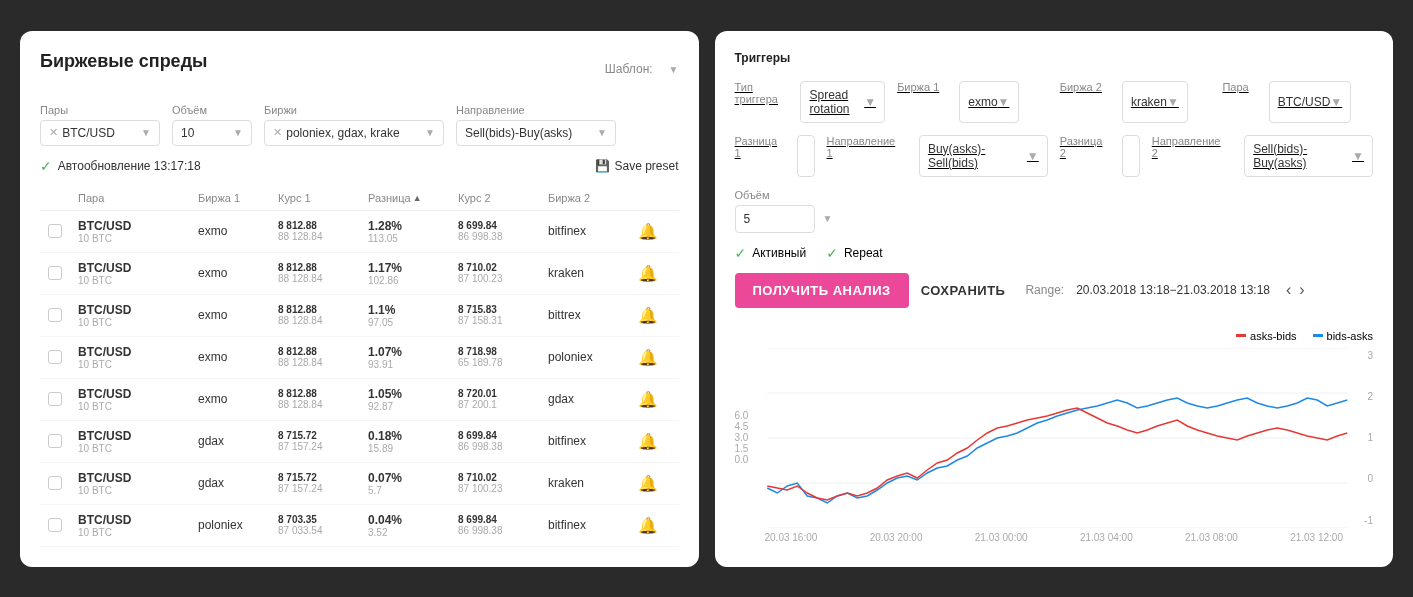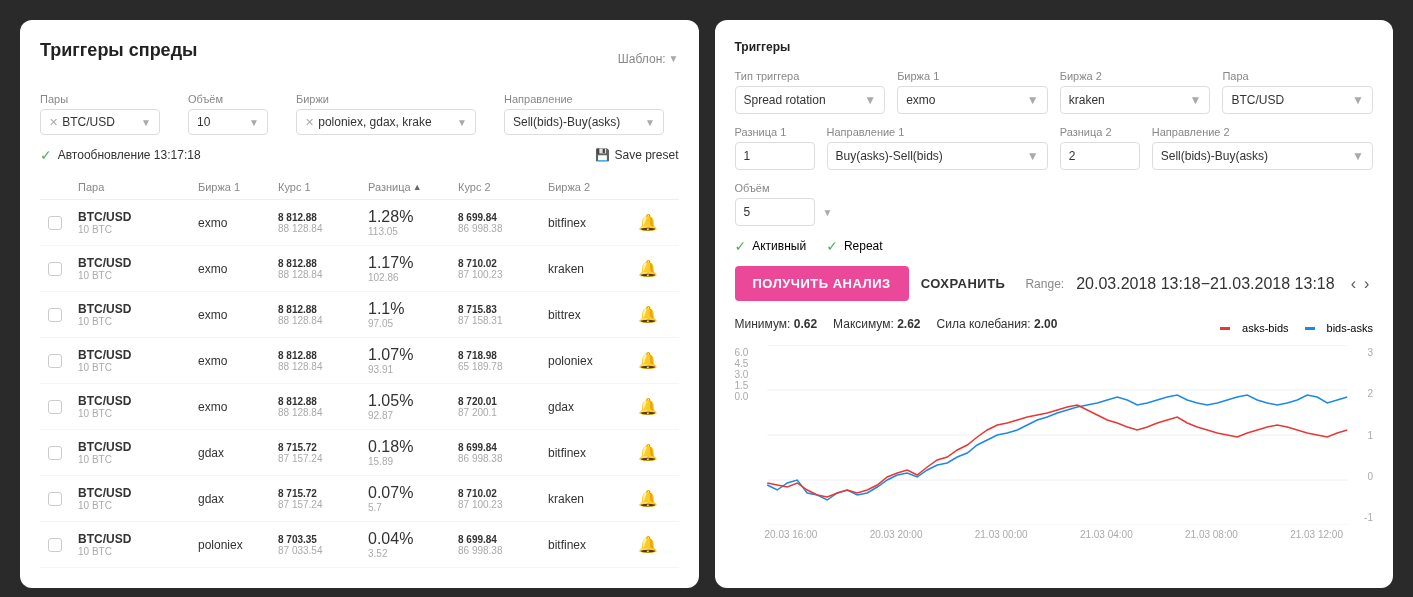--- a/index.html
+++ b/index.html
@@ -25,21 +25,21 @@
       flex: 1;
     }
     .panel-title {
       font-size: 18px;
       font-weight: 600;
       color: #222;
       margin-bottom: 16px;
     }
     .filters-row {
       display: flex;
-      gap: 28px;
+      gap: 12px;
       align-items: flex-end;
       margin-bottom: 12px;
     }
     .filter-group {
       display: flex;
       flex-direction: column;
       gap: 4px;
     }
     .filter-label {
       font-size: 11px;
@@ -160,22 +160,22 @@
     }
     .price-sub {
       font-size: 10px;
       color: #aaa;
     }
     .diff-cell {
       display: flex;
       flex-direction: column;
     }
     .diff-pct {
-      font-weight: 400;
-      font-size: 16px;
+      font-weight: 700;
+      font-size: 12px;
       color: #333;
     }
     .diff-abs {
       font-size: 10px;
       color: #aaa;
     }
     .bell-icon {
       color: #aaa;
       font-size: 16px;
       cursor: pointer;
@@ -194,23 +194,24 @@
       color: #222;
       margin-bottom: 16px;
     }
     .trigger-row {
       display: flex;
       gap: 12px;
       margin-bottom: 12px;
     }
     .trigger-group {
       display: flex;
-      flex-direction: column;
-      gap: 4px;
+      flex-direction: row;
+      gap: 20px;
       flex: 1;
+      text-decoration: underline;
     }
     .trigger-label {
       font-size: 11px;
       color: #888;
     }
     .trigger-select {
       border: 1px solid #ddd;
       border-radius: 4px;
       padding: 6px 8px;
       font-size: 12px;
@@ -288,40 +289,41 @@
       color: #333;
     }
     .chart-legend {
       display: flex;
       gap: 16px;
       margin-left: auto;
     }
     .legend-item {
       display: flex;
       align-items: center;
-      gap: 12px;
+      gap: 4px;
       font-size: 11px;
+      margin-top: 6px;
     }
     .legend-dot-red { width: 10px; height: 3px; background: #e53935; }
     .legend-dot-blue { width: 10px; height: 3px; background: #1e88e5; }
     .volume-group {
       display: flex;
       flex-direction: column;
       gap: 4px;
     }
   </style>
 </head>
 <body>
 
 <div class="container">
 
   <div class="panel">
     <div style="display:flex; justify-content:space-between; align-items:center; margin-bottom:16px;">
-      <h2 class="panel-title">Триггеры спреды</h2>
-      <div style="display:flex; align-items:center; gap:3px;">
+      <h2 class="panel-title">Биржевые спреды</h2>
+      <div style="display:flex; align-items:center; gap:16px;">
         <span style="font-size:12px; color:#888;">Шаблон:</span>
         <span class="template-arrow">▼</span>
       </div>
     </div>
 
     <div class="filters-row">
       <div class="filter-group">
         <span class="filter-label">Пары</span>
         <div class="filter-select" style="min-width:120px;">
           <span class="x-btn">✕</span>
@@ -650,58 +652,44 @@
       <div class="active-item">
         <span class="check-green">✓</span>
         <span>Repeat</span>
       </div>
     </div>
 
     <div class="actions-row">
       <button class="get-analysis-btn">ПОЛУЧИТЬ АНАЛИЗ</button>
       <button class="save-btn">СОХРАНИТЬ</button>
       <span style="font-size:12px; color:#888; margin-left:8px;">Range:</span>
-      <span style="font-size:16px; color:#333;">20.03.2018 13:18−21.03.2018 13:18</span>
+      <span style="font-size:12px; color:#333;">20.03.2018 13:18−21.03.2018 13:18</span>
       <div class="nav-arrows">
         <button class="nav-arrow">‹</button>
         <button class="nav-arrow">›</button>
       </div>
     </div>
 
     <div>
       <div style="display:flex; align-items:center; margin-bottom:6px;">
-        <div class="chart-stats">
-          <span>
-            <span>Минимум:</span>
-            <strong>0.62</strong>
-          </span>
-          <span>
-            <span>Максимум:</span>
-            <strong>2.62</strong>
-          </span>
-          <span>
-            <span>Сила колебания:</span>
-            <strong>2.00</strong>
-          </span>
-        </div>
         <div class="chart-legend">
           <div class="legend-item">
             <div class="legend-dot-red"></div>
             <span>asks-bids</span>
           </div>
           <div class="legend-item">
             <div class="legend-dot-blue"></div>
             <span>bids-asks</span>
           </div>
         </div>
       </div>
 
       <div style="position:relative; display:flex;">
 
-        <div style="width:30px; display:flex; flex-direction:column; justify-content:flex-start; font-size:10px; color:#aaa; padding:2px 0; height:180px;">
+        <div style="width:30px; display:flex; flex-direction:column; justify-content:center; font-size:10px; color:#aaa; padding:2px 0; height:180px;">
           <span>6.0</span>
           <span>4.5</span>
           <span>3.0</span>
           <span>1.5</span>
           <span>0.0</span>
         </div>
 
         <div style="flex:1; position:relative; height:180px;">
           <svg width="100%" height="180" viewBox="0 0 580 180" style="display:block;">
 

